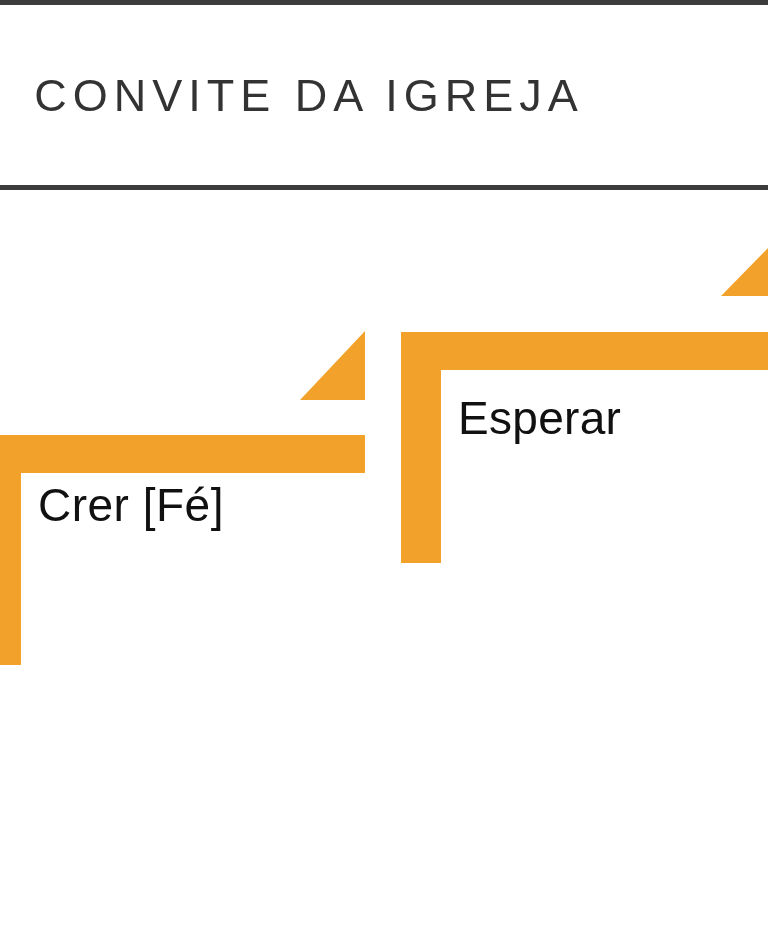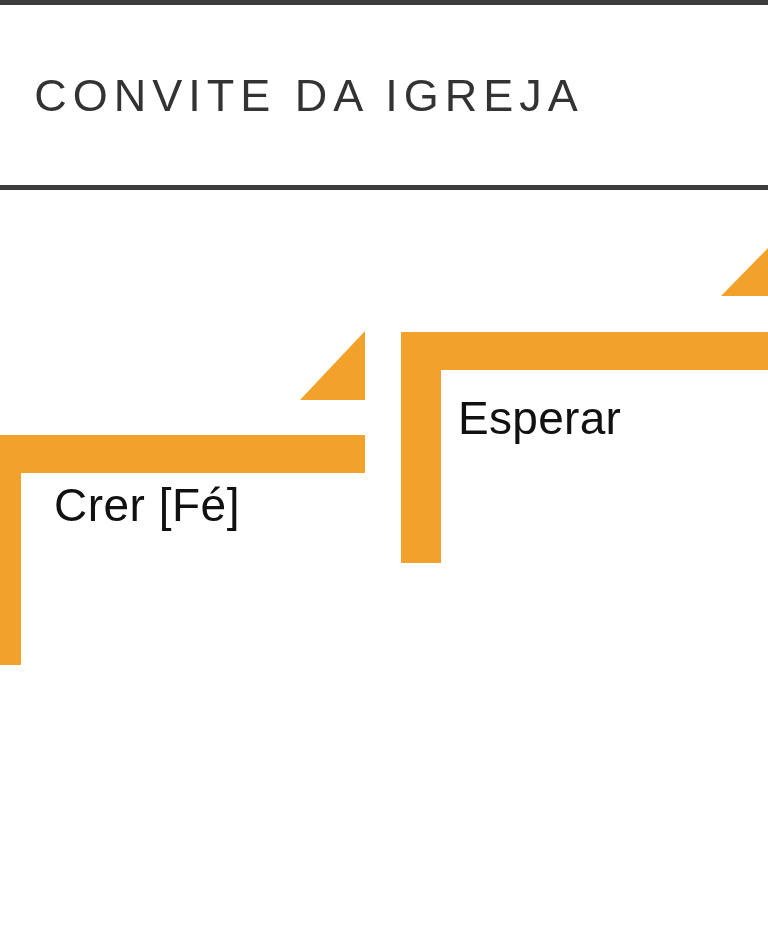--- a/index.html
+++ b/index.html
@@ -109,21 +109,20 @@
     position: absolute;
     left: 38px;
     top: 290px;
     font-family: "Liberation Sans", sans-serif;
     font-size: 46px;
     font-weight: 400;
     color: #111111;
     letter-spacing: 0.5px;
     line-height: 1.12;
     white-space: nowrap;
-    margin-left: 16px;
   }
 
   
   .item2-tri {
     left: 721px;
     top: 58px;
     border-left: 47px solid transparent;
     border-bottom: 48px solid #f2a22b;
   }
   .item2-bar-h {

